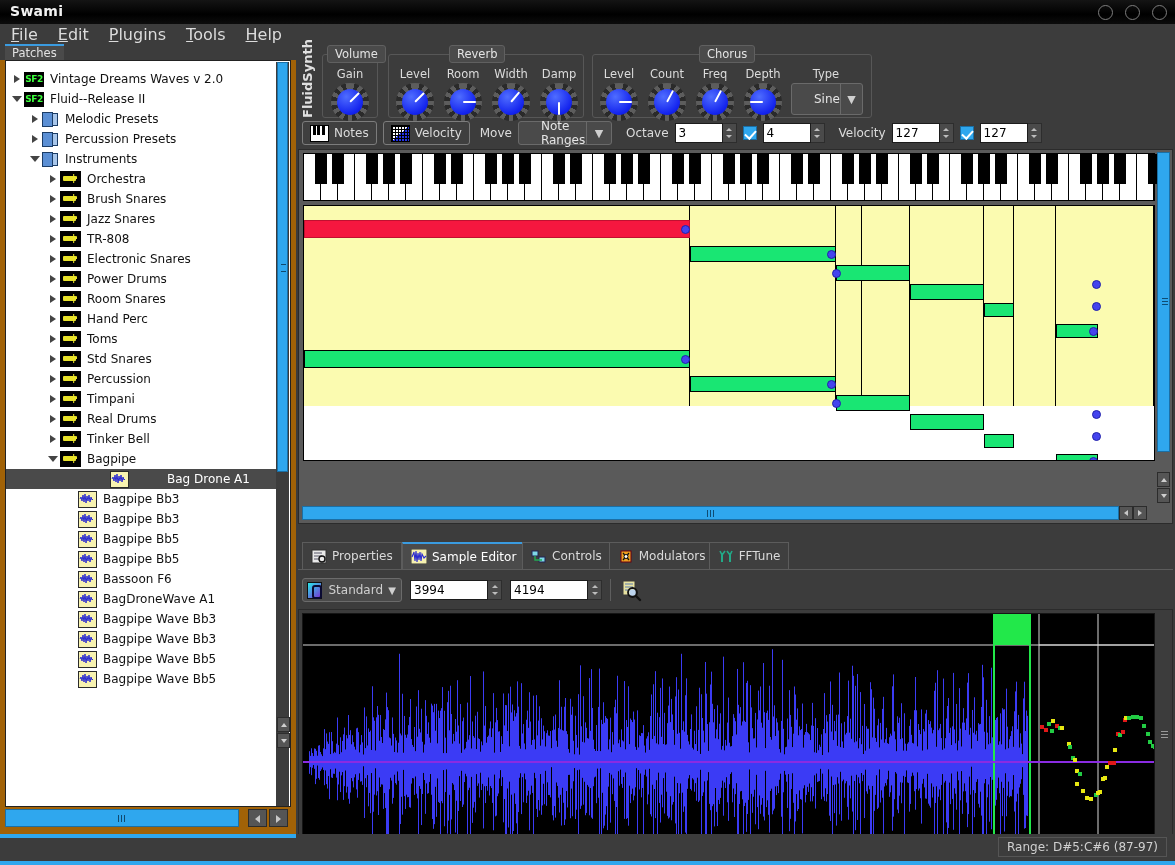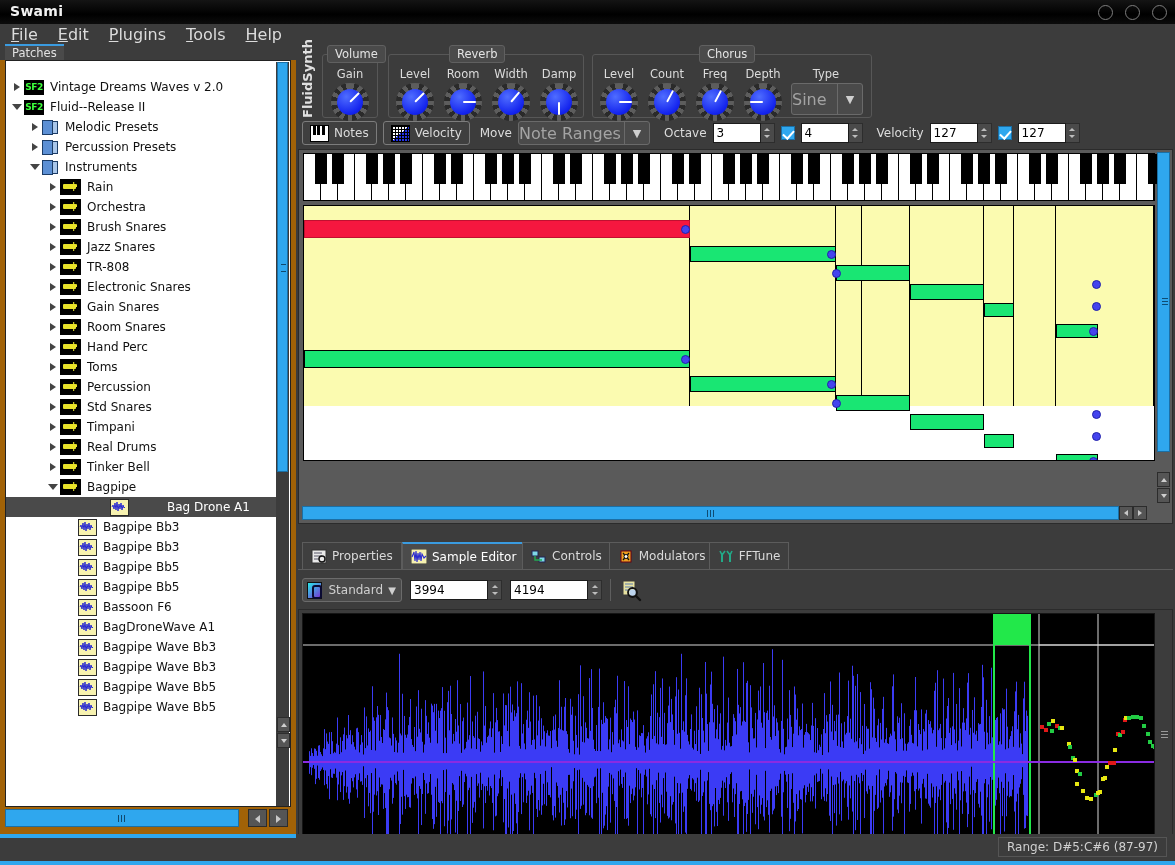--- a/index.html
+++ b/index.html
@@ -30,21 +30,21 @@
 
   
   .leftpanel{position:absolute;left:0;top:44px;width:296px;height:790px;background:#a16207;}
   .tabstrip{position:absolute;left:0;top:0;width:296px;height:16px;background:#3c3c3c;}
   .ptab{position:absolute;left:5px;top:0;height:16px;padding:0 7px;background:#4a4a4a;
     border-top:2px solid #3a9be0;color:#e2e2e2;font-size:11.5px;line-height:15px;
     box-sizing:border-box;}
 
   .treewrap{position:absolute;left:5px;top:16px;width:286px;height:747px;background:#fff;
     border:1px solid #222;box-sizing:border-box;overflow:hidden;}
-  .treeinner{position:absolute;left:0;top:16px;width:272px;height:745px;overflow:hidden;}
+  .treeinner{position:absolute;left:0;top:8px;width:272px;height:745px;overflow:hidden;}
   .trow{height:20px;display:flex;align-items:center;color:#111;font-size:12px;
     white-space:nowrap;box-sizing:border-box;}
   .trow.sel{background:#4a4a4a;color:#fff;gap:32px;}
   .twist{width:14px;height:20px;flex:0 0 14px;position:relative;}
   .twist.closed::after{content:"";position:absolute;left:4px;top:5.5px;
     width:0;height:0;border-left:6px solid #444;border-top:4.5px solid transparent;
     border-bottom:4.5px solid transparent;}
   .twist.open::after{content:"";position:absolute;left:1.5px;top:7px;
     width:0;height:0;border-top:6px solid #444;border-left:5px solid transparent;
     border-right:5px solid transparent;}
@@ -128,21 +128,21 @@
         #5d5d5d 64% 68%,#2a2a2a 68% 72%,#5d5d5d 72% 76%,#2a2a2a 76% 80%,
         #5d5d5d 80% 84%,#2a2a2a 84% 88%,#5d5d5d 88% 92%,#2a2a2a 92% 96%,#5d5d5d 96% 100%);
   }
   .knob .cap{position:absolute;left:6px;top:6px;width:26px;height:26px;border-radius:50%;
     background:radial-gradient(circle at 36% 30%,#4f6dff,#1323ee 70%,#0c16a8);}
   .knob .ptr{position:absolute;left:50%;top:50%;width:2px;height:13px;background:#fff;
     transform-origin:50% 0;margin-left:-1px;border-radius:1px;}
 
   .selbox{position:absolute;background:#4a4a4a;border:1px solid #6a6a6a;border-radius:3px;
     box-sizing:border-box;display:flex;align-items:center;}
-  .selbox .txt{flex:1;padding-left:0;color:#a3a3a3;font-size:16px;}
+  .selbox .txt{flex:1;padding-left:22px;color:#e5e5e5;font-size:12px;}
   .selbox .div{width:1px;align-self:stretch;background:#6a6a6a;}
   .selbox .chev{width:24px;text-align:center;color:#cfcfcf;font-size:11px;}
 
   
   .toolrow{position:absolute;left:2px;top:76px;width:875px;height:26px;display:flex;align-items:center;}
   .tbtn{height:24px;display:flex;align-items:center;gap:5px;padding:0 7px;background:#4a4a4a;
     border:1px solid #656565;border-radius:3px;box-sizing:border-box;color:#dadada;font-size:12px;}
   .tbtn.active{background:#3f3f3f;border-color:#7c7c7c;}
   .kbico{width:17px;height:15px;background:#fff;border:1px solid #000;position:relative;}
   .kbico i{position:absolute;top:0;width:2.6px;height:9px;background:#000;}
@@ -290,25 +290,20 @@
             <span class="twist open" style="margin-left: 22px;"></span>
             <span class="ticon ico-folder">
               <i></i>
               <b></b>
             </span>
             <span>Instruments</span>
           </div>
           <div class="trow">
             <span class="twist closed" style="margin-left: 40px;"></span>
             <span class="ticon ico-inst"></span>
-            <span>Rain</span>
-          </div>
-          <div class="trow">
-            <span class="twist closed" style="margin-left: 40px;"></span>
-            <span class="ticon ico-inst"></span>
             <span>Orchestra</span>
           </div>
           <div class="trow">
             <span class="twist closed" style="margin-left: 40px;"></span>
             <span class="ticon ico-inst"></span>
             <span>Brush Snares</span>
           </div>
           <div class="trow">
             <span class="twist closed" style="margin-left: 40px;"></span>
             <span class="ticon ico-inst"></span>
@@ -320,46 +315,46 @@
             <span>TR-808</span>
           </div>
           <div class="trow">
             <span class="twist closed" style="margin-left: 40px;"></span>
             <span class="ticon ico-inst"></span>
             <span>Electronic Snares</span>
           </div>
           <div class="trow">
             <span class="twist closed" style="margin-left: 40px;"></span>
             <span class="ticon ico-inst"></span>
-            <span>Gain Snares</span>
+            <span>Power Drums</span>
           </div>
           <div class="trow">
             <span class="twist closed" style="margin-left: 40px;"></span>
             <span class="ticon ico-inst"></span>
             <span>Room Snares</span>
           </div>
           <div class="trow">
             <span class="twist closed" style="margin-left: 40px;"></span>
             <span class="ticon ico-inst"></span>
             <span>Hand Perc</span>
           </div>
           <div class="trow">
             <span class="twist closed" style="margin-left: 40px;"></span>
             <span class="ticon ico-inst"></span>
             <span>Toms</span>
           </div>
           <div class="trow">
             <span class="twist closed" style="margin-left: 40px;"></span>
             <span class="ticon ico-inst"></span>
-            <span>Percussion</span>
+            <span>Std Snares</span>
           </div>
           <div class="trow">
             <span class="twist closed" style="margin-left: 40px;"></span>
             <span class="ticon ico-inst"></span>
-            <span>Std Snares</span>
+            <span>Percussion</span>
           </div>
           <div class="trow">
             <span class="twist closed" style="margin-left: 40px;"></span>
             <span class="ticon ico-inst"></span>
             <span>Timpani</span>
           </div>
           <div class="trow">
             <span class="twist closed" style="margin-left: 40px;"></span>
             <span class="ticon ico-inst"></span>
             <span>Real Drums</span>
@@ -604,21 +599,21 @@
             <i style="left:6px"></i>
             <i style="left:11px"></i>
         </span>
         <span>Notes</span>
       </div>
       <div class="tbtn active" style="margin-left:6px">
         <span class="velico"></span>
         <span>Velocity</span>
       </div>
       <span class="tlabel" style="margin-left:10px">Move</span>
-      <div class="selbox" style="position:relative;width:132px;height:24px">
+      <div class="selbox" style="position:relative;width:94px;height:24px">
         <div class="txt">Note Ranges</div>
         <div class="div"></div>
         <div class="chev">▼</div>
       </div>
       <span class="tlabel" style="margin-left:14px">Octave</span>
       <span class="spin">
         <input value="3" style="">
         <span class="arrows"></span>
       </span>
       <span class="chk"></span>

